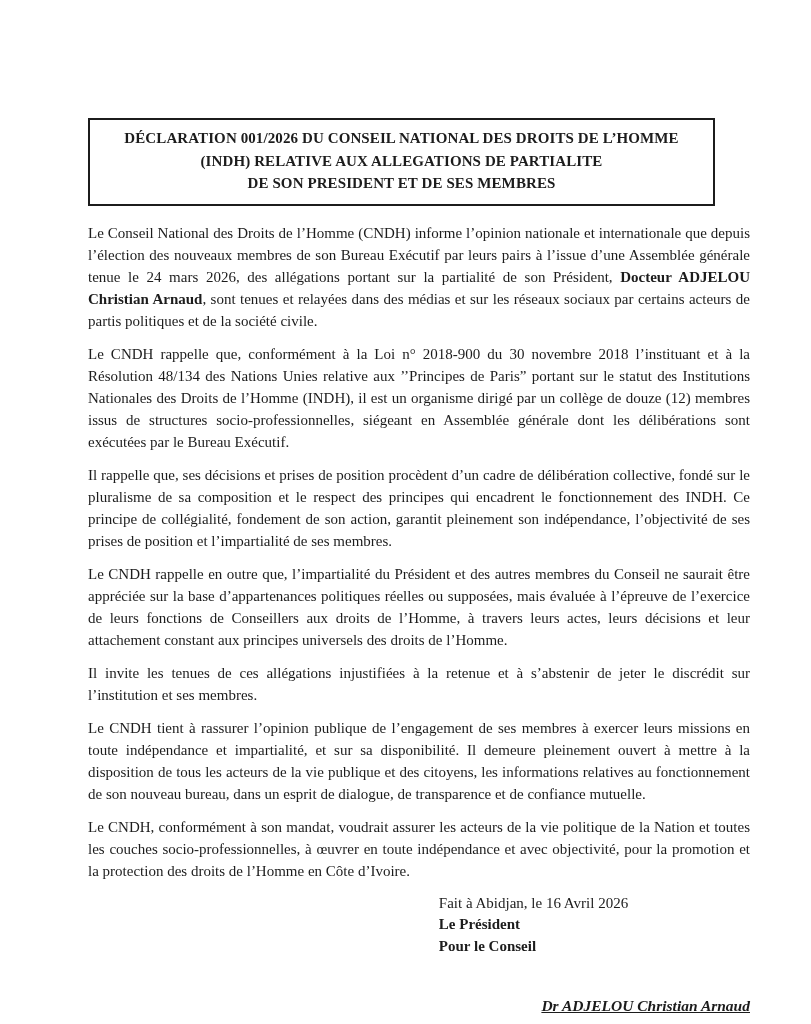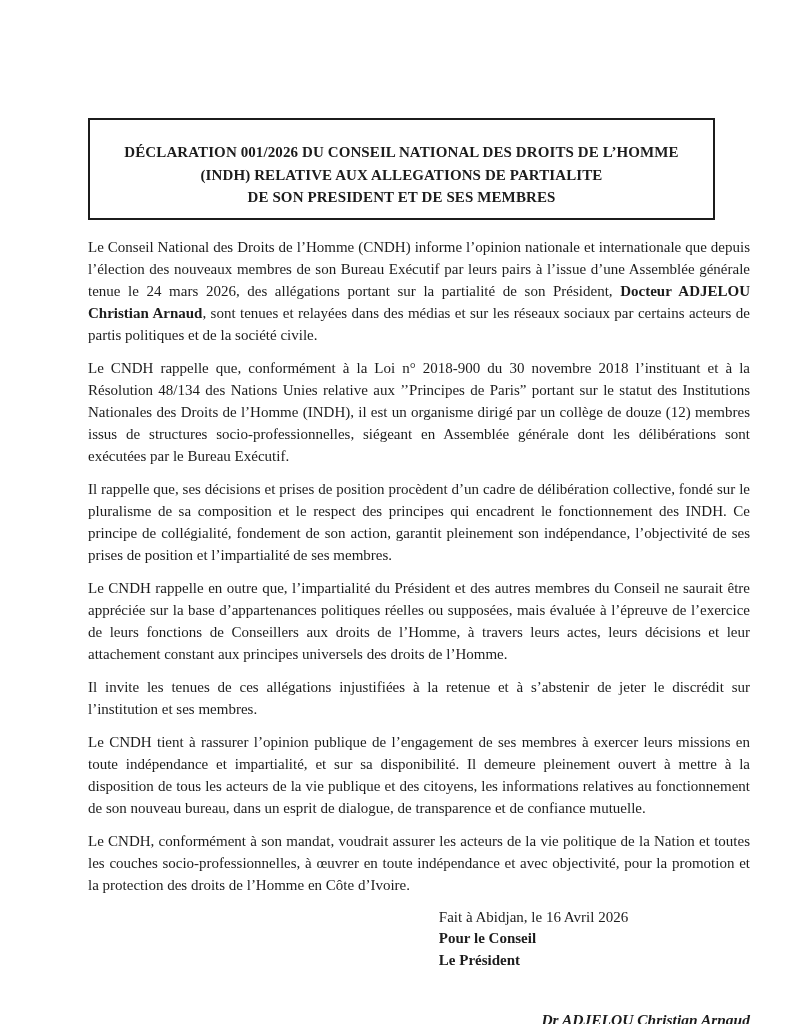--- a/index.html
+++ b/index.html
@@ -14,21 +14,21 @@
     background: #ffffff;
     font-family: "Liberation Serif", serif;
     color: #1c1c1c;
     box-sizing: border-box;
     padding: 118px 61px 0 88px;
     overflow: hidden;
   }
   .title-box {
     border: 2px solid #1c1c1c;
     margin-right: 35px;
-    padding: 21px 26px 9px;
+    padding: 7px 26px 9px;
     text-align: center;
     font-weight: bold;
     font-size: 15px;
     line-height: 22.5px;
     letter-spacing: 0.1px;
   }
   .body-text {
     margin-top: 16px;
   }
   .body-text p {
@@ -77,21 +77,21 @@
     <p>Le CNDH rappelle que, conformément à la Loi n° 2018-900 du 30 novembre 2018 l’instituant et à la Résolution 48/134 des Nations Unies relative aux ’’Principes de Paris” portant sur le statut des Institutions Nationales des Droits de l’Homme (INDH), il est un organisme dirigé par un collège de douze (12) membres issus de structures socio-professionnelles, siégeant en Assemblée générale dont les délibérations sont exécutées par le Bureau Exécutif.</p>
     <p>Il rappelle que, ses décisions et prises de position procèdent d’un cadre de délibération collective, fondé sur le pluralisme de sa composition et le respect des principes qui encadrent le fonctionnement des INDH. Ce principe de collégialité, fondement de son action, garantit pleinement son indépendance, l’objectivité de ses prises de position et l’impartialité de ses membres.</p>
     <p>Le CNDH rappelle en outre que, l’impartialité du Président et des autres membres du Conseil ne saurait être appréciée sur la base d’appartenances politiques réelles ou supposées, mais évaluée à l’épreuve de l’exercice de leurs fonctions de Conseillers aux droits de l’Homme, à travers leurs actes, leurs décisions et leur attachement constant aux principes universels des droits de l’Homme.</p>
     <p>Il invite les tenues de ces allégations injustifiées à la retenue et à s’abstenir de jeter le discrédit sur l’institution et ses membres.</p>
     <p>Le CNDH tient à rassurer l’opinion publique de l’engagement de ses membres à exercer leurs missions en toute indépendance et impartialité, et sur sa disponibilité. Il demeure pleinement ouvert à mettre à la disposition de tous les acteurs de la vie publique et des citoyens, les informations relatives au fonctionnement de son nouveau bureau, dans un esprit de dialogue, de transparence et de confiance mutuelle.</p>
     <p>Le CNDH, conformément à son mandat, voudrait assurer les acteurs de la vie politique de la Nation et toutes les couches socio-professionnelles, à œuvrer en toute indépendance et avec objectivité, pour la promotion et la protection des droits de l’Homme en Côte d’Ivoire.</p>
   </div>
 
   <div class="closing-block">
     <div>Fait à Abidjan, le 16 Avril 2026</div>
+    <div class="bold-line">Le Président</div>
     <div class="bold-line">Pour le Conseil</div>
-    <div class="bold-line">Le Président</div>
   </div>
 
   <div class="signature-line">
     <span>Dr ADJELOU Christian Arnaud</span>
   </div>
 
 </div>
 
 </body></html>

